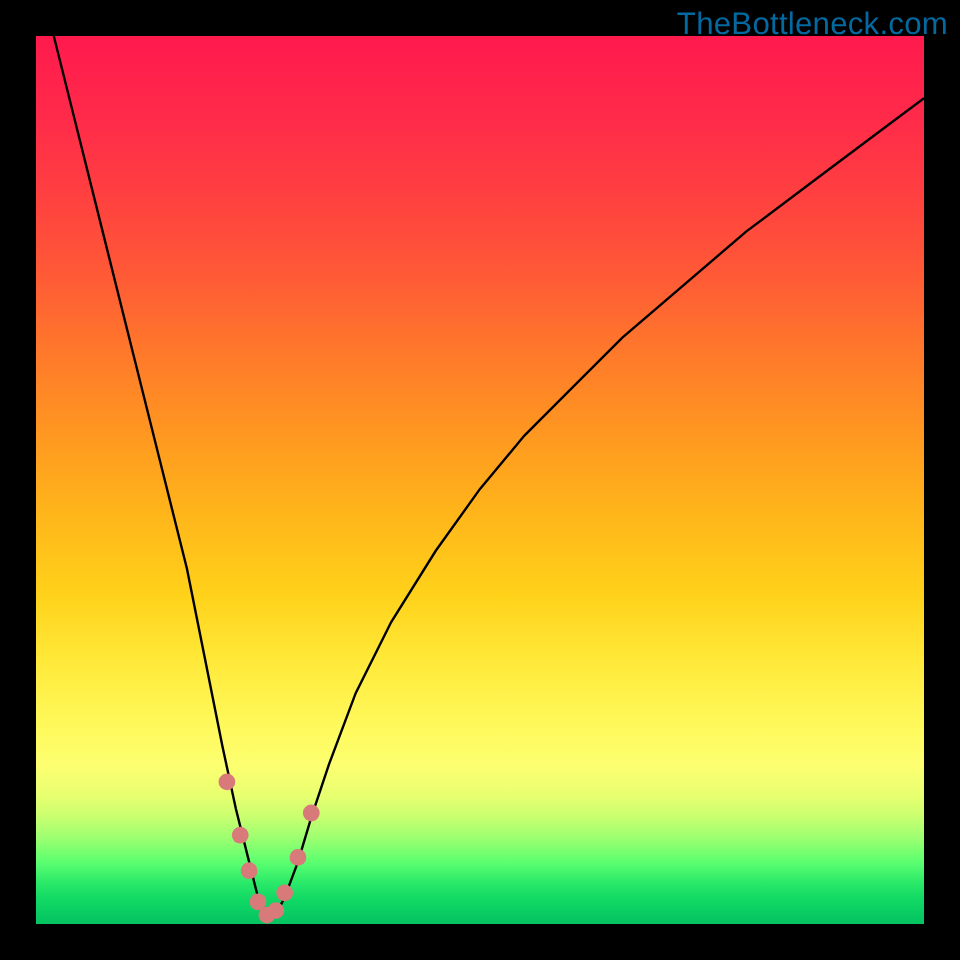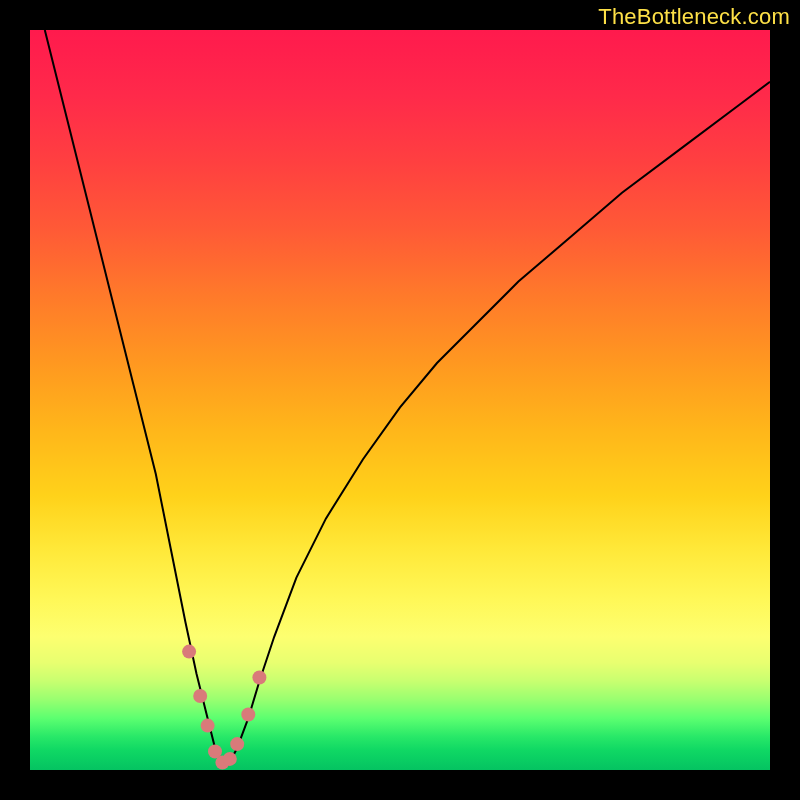--- a/index.html
+++ b/index.html
@@ -59,22 +59,22 @@
     stroke-width: 2;
   }
   .dot {
     fill: #d97a7a;
     stroke: none;
   }
   .watermark {
     position: absolute;
     top: 4px;
     right: 10px;
-    color: #fde047;
-    font-size: 22px;
+    color: #0369a1;
+    font-size: 26px;
     font-weight: 400;
     letter-spacing: 0.2px;
     user-select: none;
   }
 </style>
 </head>
 <body>
 
 <div class="frame">
 

